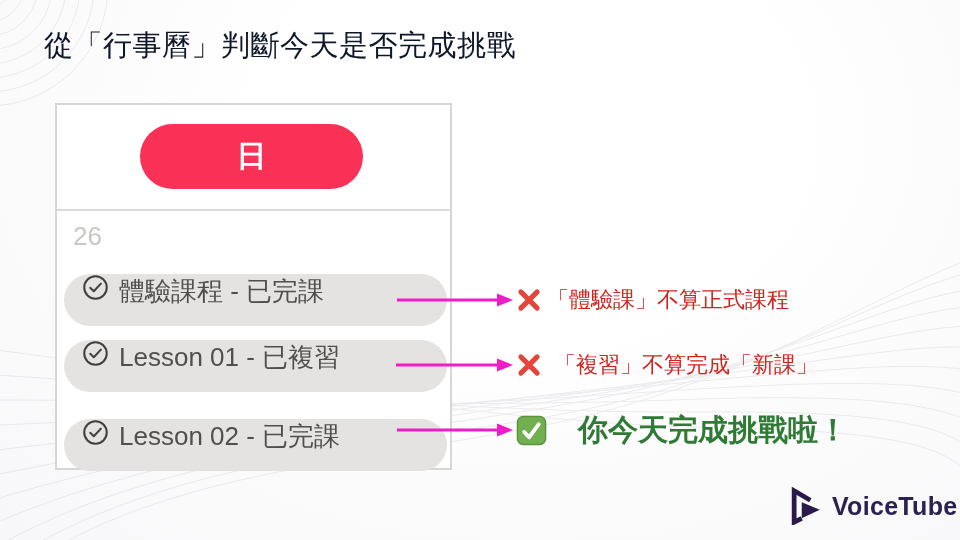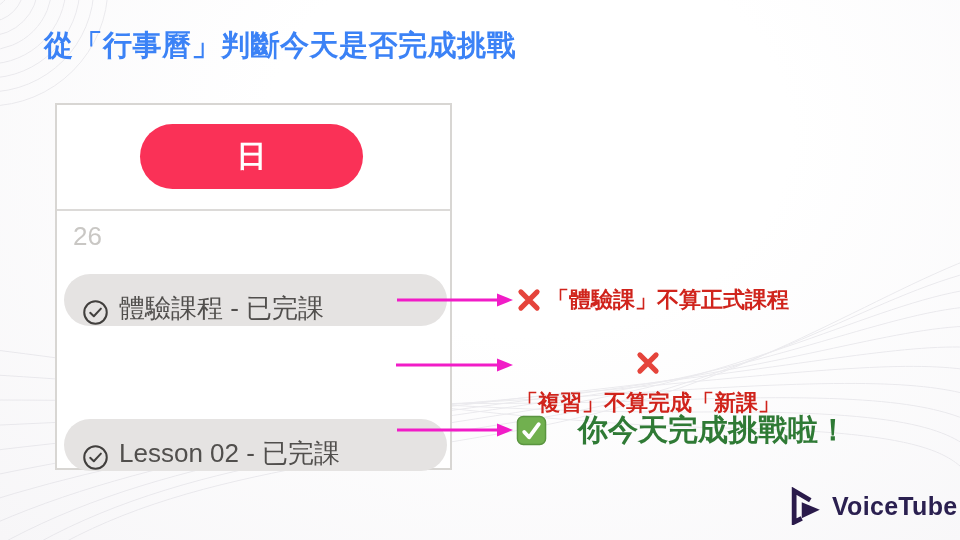--- a/index.html
+++ b/index.html
@@ -7,21 +7,21 @@
   body {
     position: relative;
     font-family: "Liberation Sans", "DejaVu Sans", sans-serif;
     background: radial-gradient(ellipse at 55% 25%, #ffffff 35%, #f7f6f8 100%);
   }
   .bg-waves {
     position: absolute; inset: 0; z-index: 0; pointer-events: none;
   }
   .slide-title {
     position: absolute; left: 44px; top: 26px; z-index: 2;
-    font-size: 29px; font-weight: 700; color: #3b82f6; letter-spacing: 0.5px;
+    font-size: 29px; font-weight: 400; color: #0f172a; letter-spacing: 0.5px;
   }
   .calendar-card {
     position: absolute; left: 55px; top: 103px; width: 397px; height: 367px;
     background: #ffffff; border: 2px solid #d8d6d3; z-index: 2;
   }
   .day-pill {
     position: absolute; left: 83px; top: 19px; width: 223px; height: 65px;
     background: #fa3157; border-radius: 33px;
     display: flex; align-items: center; justify-content: center;
     color: #ffffff; font-size: 30px; font-weight: 600;
@@ -30,35 +30,35 @@
     position: absolute; left: 0; top: 104px; width: 100%;
     border-top: 2px solid #dcdad8;
   }
   .date-number {
     position: absolute; left: 16px; top: 116px;
     font-size: 26px; font-weight: 400; color: #c9c7c4;
   }
   .event-pill {
     position: absolute; left: 7px; width: 383px; height: 52px;
     background: #e5e3e2; border-radius: 26px;
-    display: flex; align-items: flex-end; gap: 10px; padding-left: 18px;
+    display: flex; align-items: flex-start; gap: 10px; padding-left: 18px;
     color: #514f4d; font-size: 26px; font-weight: 500;
   }
   .event-pill .cc-icon { width: 27px; height: 27px; flex: 0 0 auto; }
   .pill-1 { top: 169px; }
   .pill-2 { top: 235px; }
   .pill-3 { top: 314px; }
   .arrow-overlay { position: absolute; inset: 0; z-index: 3; pointer-events: none; }
   .note {
     position: absolute; z-index: 2;
     display: flex; align-items: center;
   }
-  .note-red { color: #d0241c; font-size: 22px; font-weight: 700; height: 30px; }
+  .note-red { color: #d0241c; font-size: 22px; font-weight: 400; height: 30px; }
   .note-1 { left: 516px; top: 285px; gap: 5px; }
-  .note-2 { left: 516px; top: 350px; gap: 12px; flex-direction: column; }
+  .note-2 { left: 516px; top: 350px; gap: 12px; }
   .note-3 { left: 516px; top: 410px; gap: 31px; color: #2f7a35; font-size: 30px; font-weight: 700; height: 40px; }
   .x-icon { width: 26px; height: 26px; flex: 0 0 auto; }
   .check-square { width: 31px; height: 31px; flex: 0 0 auto; }
   .logo {
     position: absolute; left: 790px; top: 487px; z-index: 2;
     display: flex; align-items: center; gap: 9px;
   }
   .logo-mark { width: 33px; height: 38px; }
   .logo-text { color: #2b2050; font-size: 25px; font-weight: 700; letter-spacing: 0.3px; }
 </style>
@@ -99,20 +99,27 @@
   <div class="date-number">26</div>
 
   <div class="event-pill pill-1">
     <svg class="cc-icon" viewBox="0 0 24 24">
       <circle cx="12" cy="12" r="10" fill="none" stroke="#413f3d" stroke-width="1.8"></circle>
       <path d="M7.3 12.3 L10.5 15.3 L16.8 8.6" fill="none" stroke="#413f3d" stroke-width="1.8" stroke-linecap="round" stroke-linejoin="round"></path>
     </svg>
     <span>體驗課程 - 已完課</span>
   </div>
 
+  <div class="event-pill pill-2">
+    <svg class="cc-icon" viewBox="0 0 24 24">
+      <circle cx="12" cy="12" r="10" fill="none" stroke="#413f3d" stroke-width="1.8"></circle>
+      <path d="M7.3 12.3 L10.5 15.3 L16.8 8.6" fill="none" stroke="#413f3d" stroke-width="1.8" stroke-linecap="round" stroke-linejoin="round"></path>
+    </svg>
+    <span>Lesson 01 - 已複習</span>
+  </div>
 
   <div class="event-pill pill-3">
     <svg class="cc-icon" viewBox="0 0 24 24">
       <circle cx="12" cy="12" r="10" fill="none" stroke="#413f3d" stroke-width="1.8"></circle>
       <path d="M7.3 12.3 L10.5 15.3 L16.8 8.6" fill="none" stroke="#413f3d" stroke-width="1.8" stroke-linecap="round" stroke-linejoin="round"></path>
     </svg>
     <span>Lesson 02 - 已完課</span>
   </div>
 </div>
 

